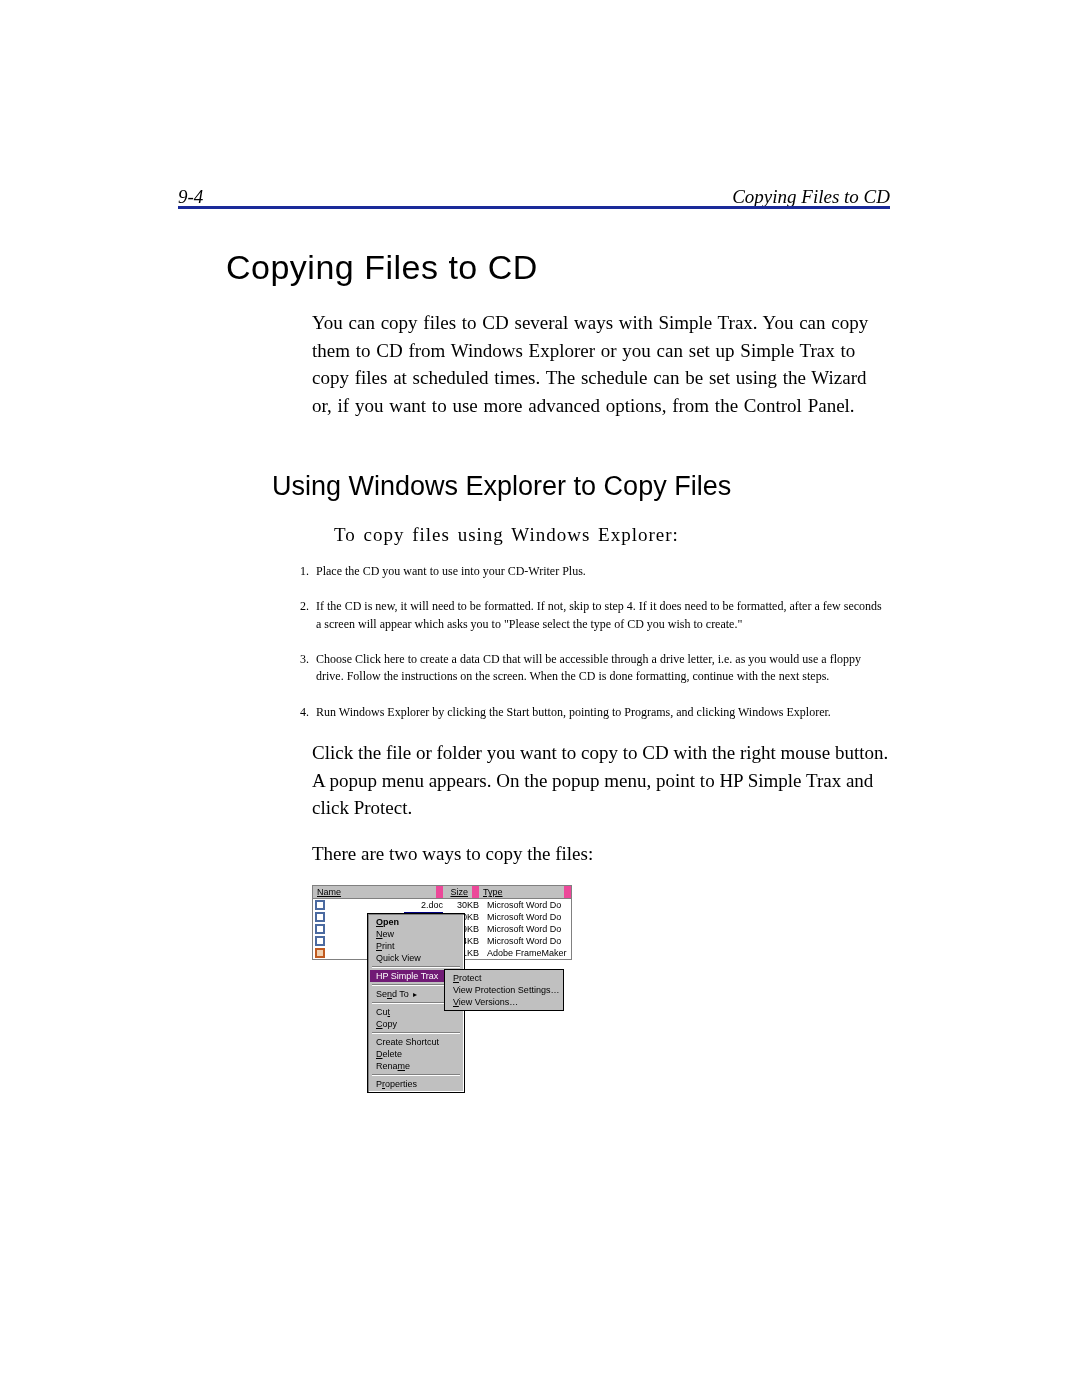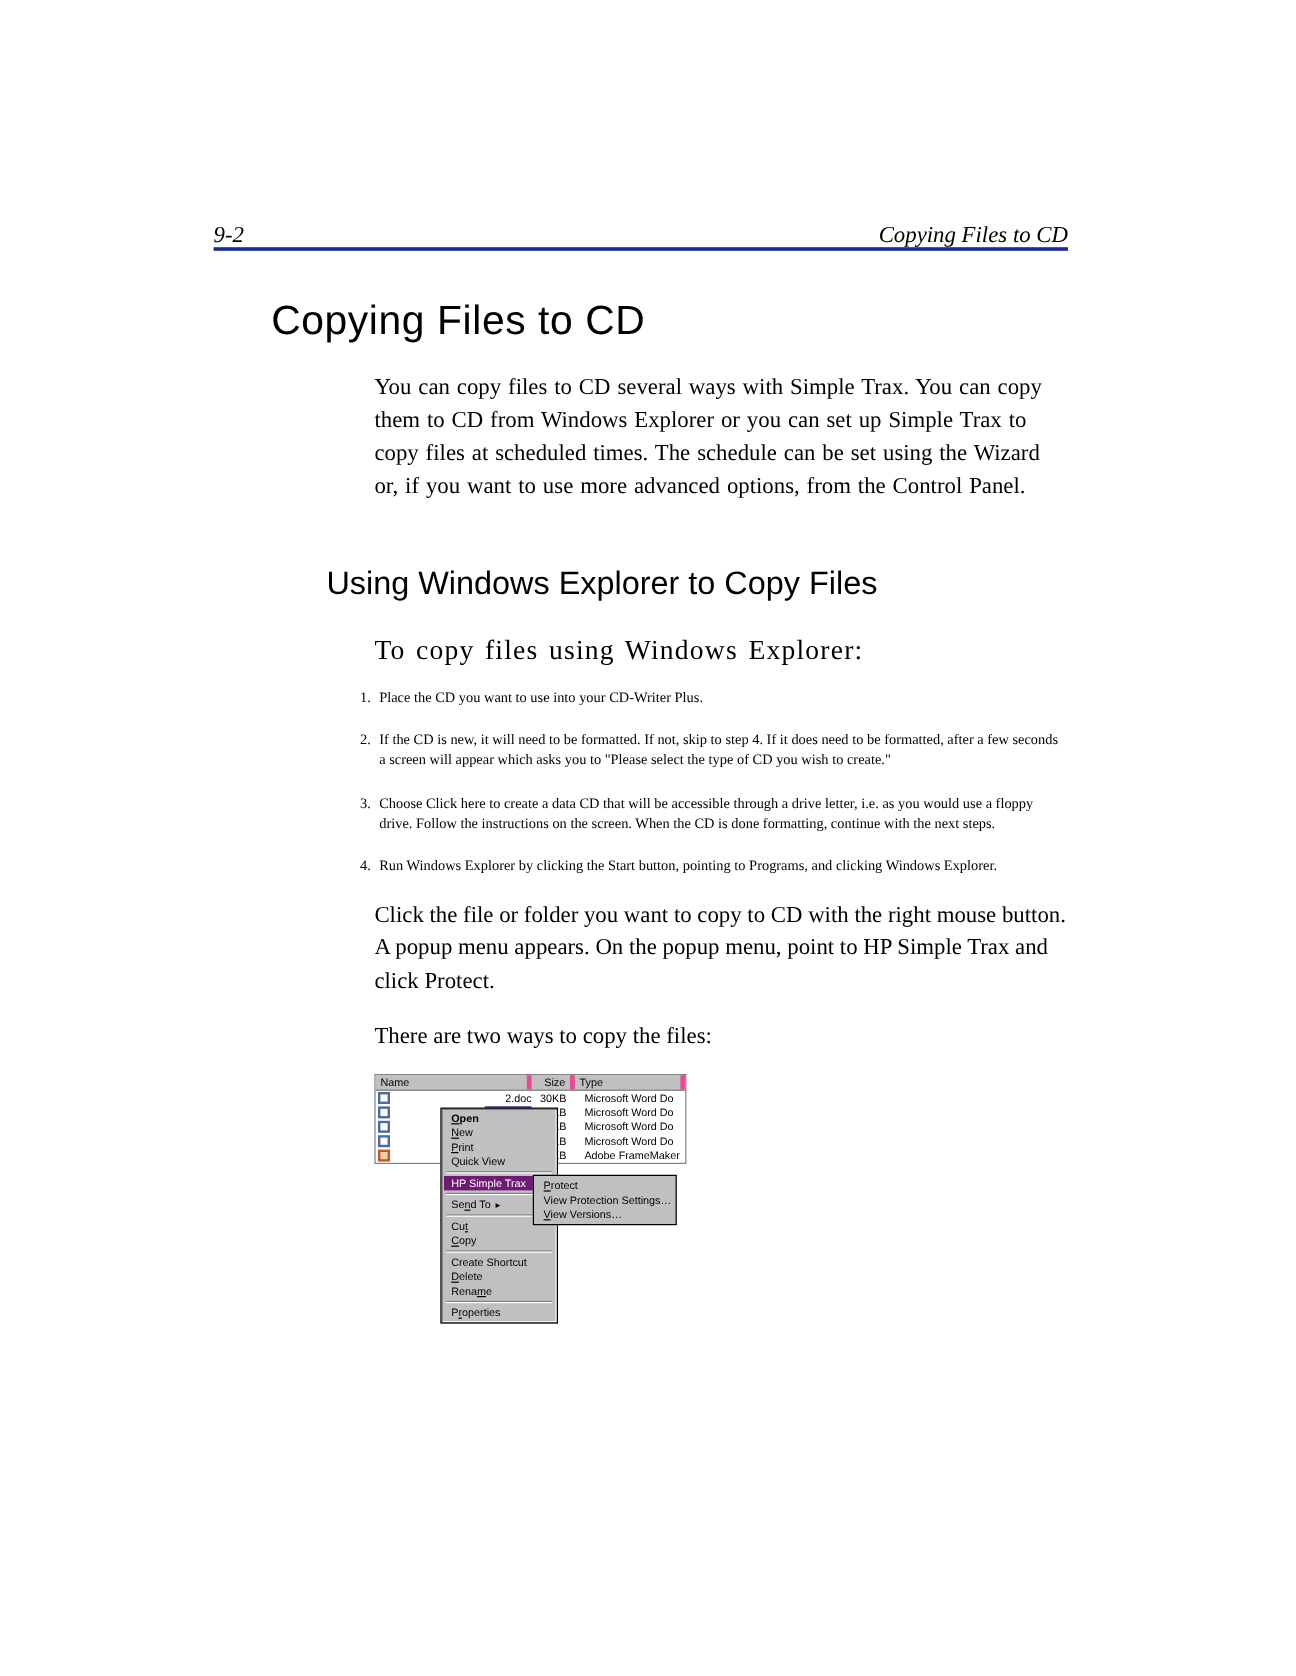--- a/index.html
+++ b/index.html
@@ -57,22 +57,22 @@
     line-height: 1.45;
     word-spacing: 1px;
   }
   h2 {
     font-family: Arial, Helvetica, sans-serif;
     font-weight: 400;
     font-size: 27px;
     margin: 52px 0 6px 46px;
   }
   .sub {
-    margin-left: 86px;
-    font-size: 23px;
+    margin-left: 108px;
+    font-size: 19px;
     line-height: 1.45;
   }
   .lead {
     letter-spacing: 1px;
     word-spacing: 2px;
     margin-bottom: 14px;
   }
   ol.steps {
     margin: 0 0 0 58px;
     padding: 0 0 0 28px;
@@ -101,43 +101,44 @@
     border: 1px solid #808080;
     background: #ffffff;
   }
   .flhead {
     display: flex;
     background: #c0c0c0;
     border-bottom: 1px solid #808080;
   }
   .flhead > div {
     padding: 1px 4px;
-    border-right: 4px solid #ec4899;
+    border-right: 7px solid #ec4899;
     box-sizing: border-box;
+    text-decoration: underline;
   }
   .col-name { width: 130px; }
   .col-size { width: 36px; text-align: right; }
   .col-type { flex: 1; border-right: none; }
   .flrow {
     display: flex;
     align-items: center;
     height: 12px;
   }
   .flrow .ic {
     width: 10px; height: 10px; margin: 0 2px;
     background: #4b6aa0; display: inline-block;
     position: relative;
   }
   .flrow .ic::after {
     content: ""; position: absolute; inset: 2px 2px 2px 2px; background:#fff;
   }
   .flrow.fm .ic { background:#c05a20; }
   .flrow.fm .ic::after { background:#f0d0b0; }
   .flrow .nm { width: 116px; padding-left: 0; text-align: right; }
-  .flrow .sz { width: 36px; text-align: center; padding-right: 4px; }
+  .flrow .sz { width: 36px; text-align: right; padding-right: 4px; }
   .flrow .tp { flex: 1; padding-left: 4px; white-space: nowrap; overflow: hidden; }
   .flrow.sel .nm span {
     background: #000080; color: #fff; padding: 0 1px;
   }
 
   .ctxmenu {
     position: absolute;
     left: 55px;
     top: 28px;
     width: 92px;
@@ -174,21 +175,21 @@
     padding: 2px;
   }
   .submenu .mi { padding: 1px 6px; white-space: nowrap; }
   .ul { text-decoration: underline; }
 </style>
 </head>
 <body>
 
 <div class="page">
   <div class="running-head">
-    <span class="pgnum">9-2</span>
+    <span class="pgnum">9-4</span>
     <span class="rtitle">Copying Files to CD</span>
   </div>
   <div class="rule"></div>
 
   <div class="content">
     <h1>Copying Files to CD</h1>
 
     <p class="intro">You can copy files to CD several ways with Simple Trax. You can copy them to CD from Windows Explorer or you can set up Simple Trax to copy files at scheduled times. The schedule can be set using the Wizard or, if you want to use more advanced options, from the Control Panel.</p>
 
     <h2>Using Windows Explorer to Copy Files</h2>

